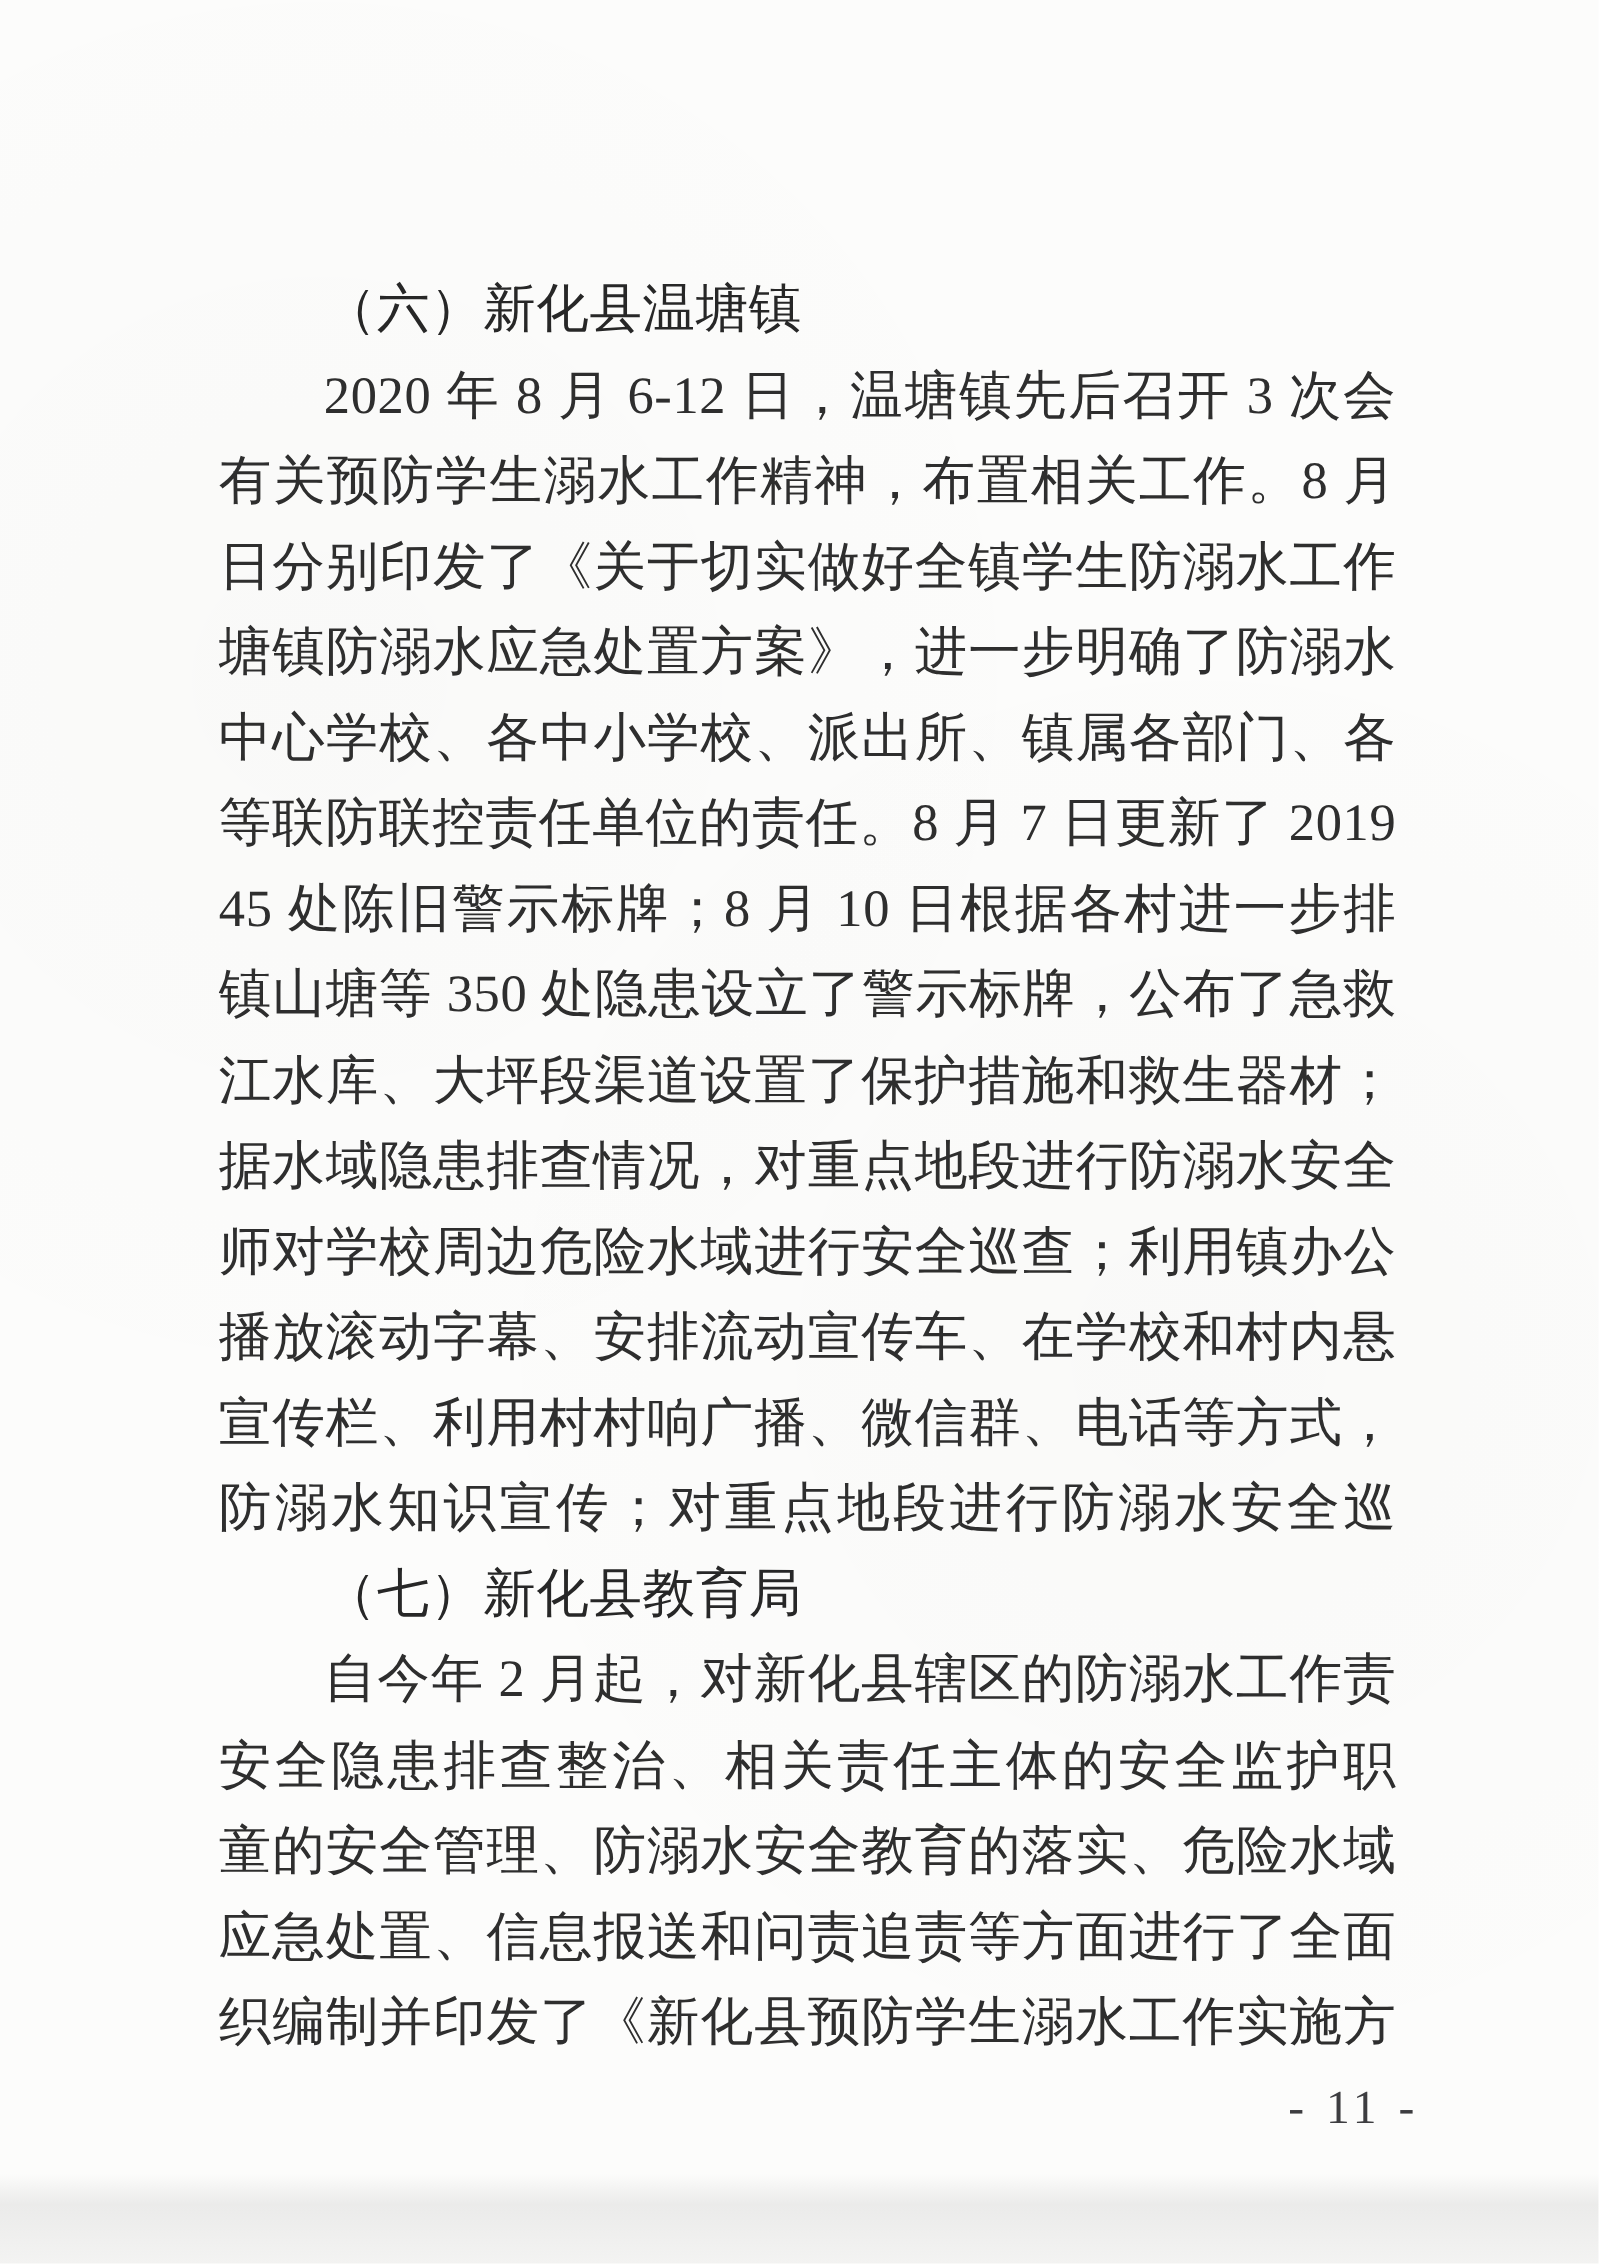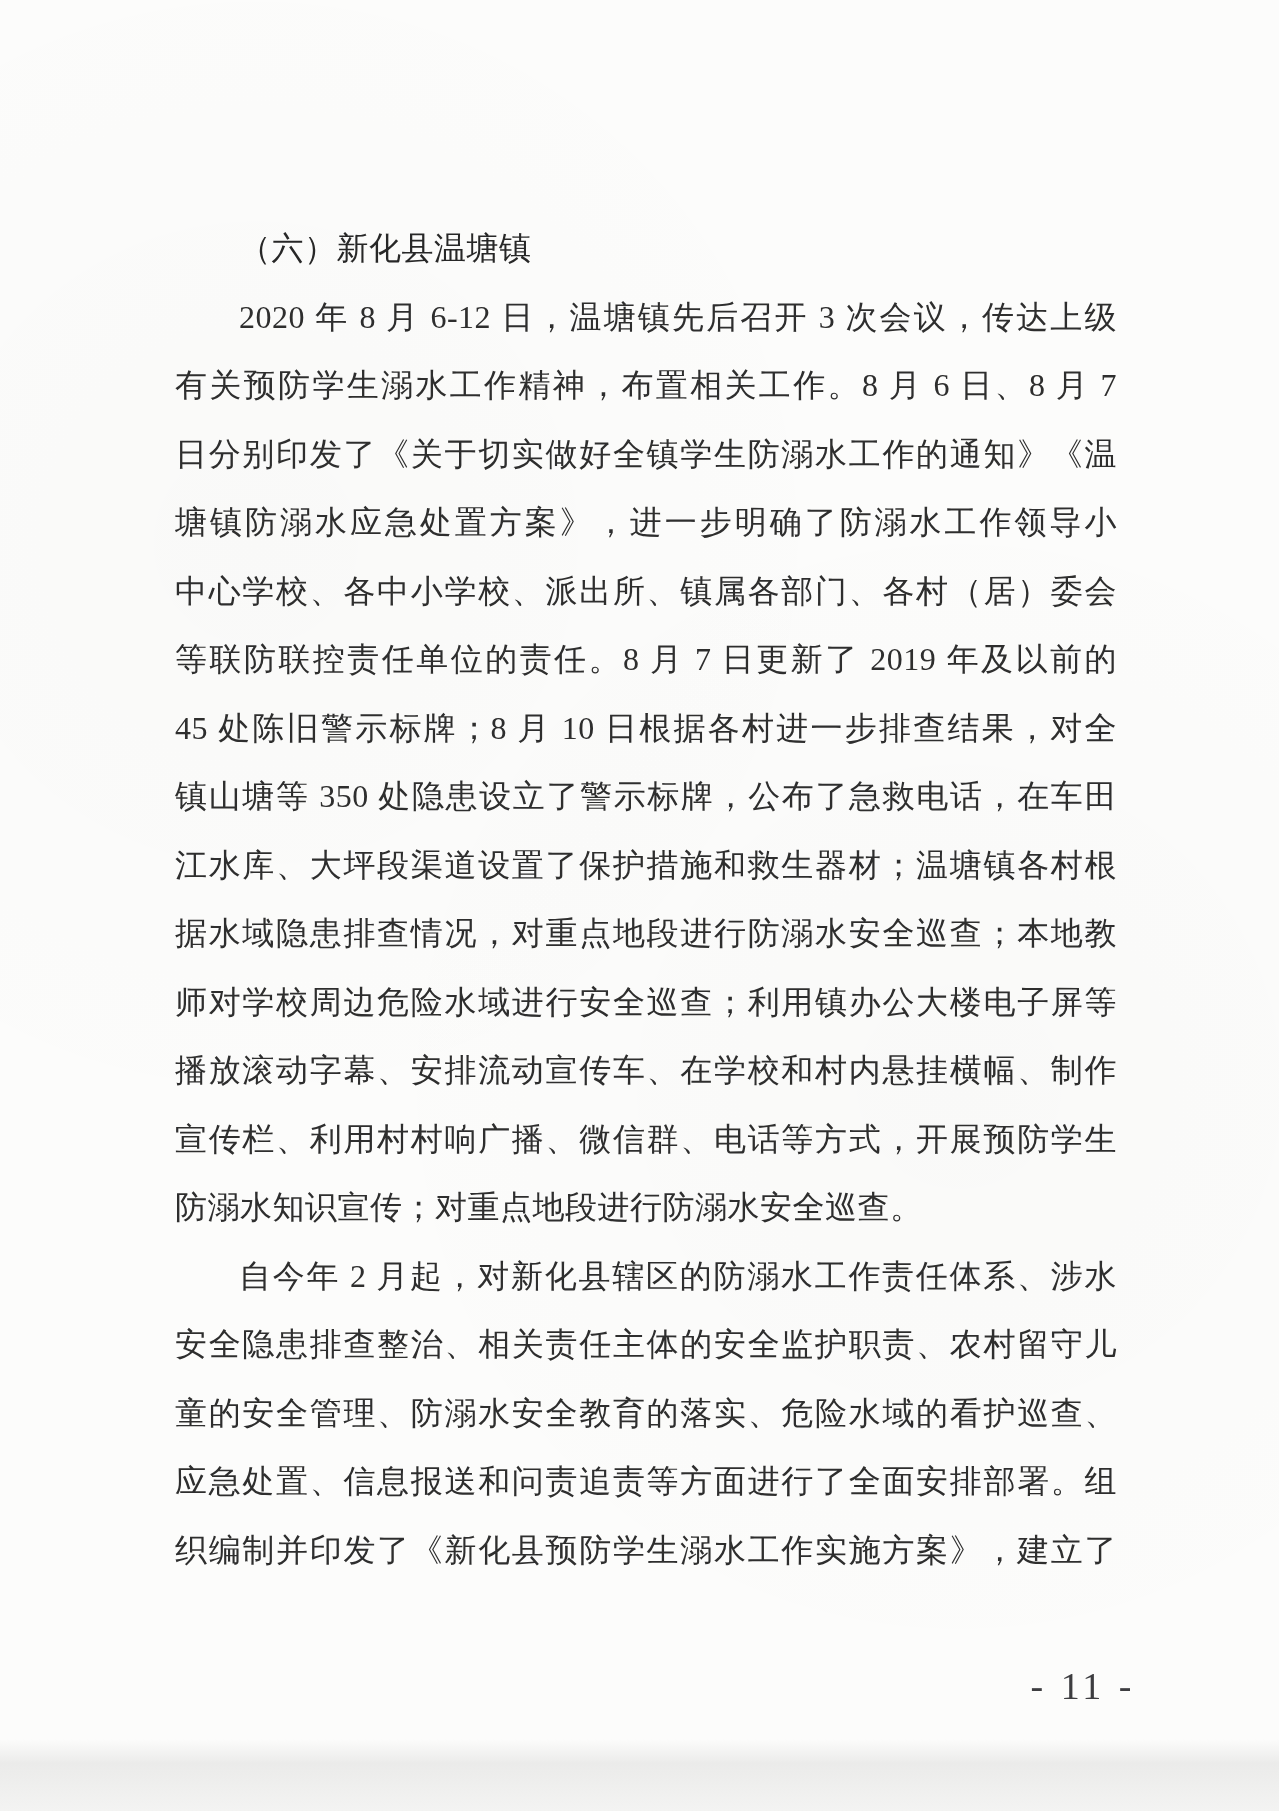--- a/index.html
+++ b/index.html
@@ -23,21 +23,21 @@
     background:
       radial-gradient(circle at 20% 30%, rgba(0,0,0,0.012), transparent 40%),
       radial-gradient(circle at 75% 60%, rgba(0,0,0,0.012), transparent 45%);
     pointer-events: none;
   }
   .text-block {
     position: absolute;
     left: 175px;
     top: 214px;
     width: 942px;
-    font-size: 32px;
+    font-size: 42px;
     line-height: 68.5px;
     color: #2e2e2e;
     letter-spacing: 0.5px;
   }
   .line {
     height: 68.5px;
     overflow: hidden;
     text-align: justify;
     text-align-last: justify;
     text-justify: inter-character;
@@ -88,20 +88,21 @@
       <div class="line body-line">中心学校、各中小学校、派出所、镇属各部门、各村（居）委会</div>
       <div class="line body-line">等联防联控责任单位的责任。8 月 7 日更新了 2019 年及以前的</div>
       <div class="line body-line">45 处陈旧警示标牌；8 月 10 日根据各村进一步排查结果，对全</div>
       <div class="line body-line">镇山塘等 350 处隐患设立了警示标牌，公布了急救电话，在车田</div>
       <div class="line body-line">江水库、大坪段渠道设置了保护措施和救生器材；温塘镇各村根</div>
       <div class="line body-line">据水域隐患排查情况，对重点地段进行防溺水安全巡查；本地教</div>
       <div class="line body-line">师对学校周边危险水域进行安全巡查；利用镇办公大楼电子屏等</div>
       <div class="line body-line">播放滚动字幕、安排流动宣传车、在学校和村内悬挂横幅、制作</div>
       <div class="line body-line">宣传栏、利用村村响广播、微信群、电话等方式，开展预防学生</div>
       <div class="line body-line no-justify">防溺水知识宣传；对重点地段进行防溺水安全巡查。</div>
+      <div class="line heading">（七）新化县教育局</div>
       <div class="line body-line first">自今年 2 月起，对新化县辖区的防溺水工作责任体系、涉水</div>
       <div class="line body-line">安全隐患排查整治、相关责任主体的安全监护职责、农村留守儿</div>
       <div class="line body-line">童的安全管理、防溺水安全教育的落实、危险水域的看护巡查、</div>
       <div class="line body-line">应急处置、信息报送和问责追责等方面进行了全面安排部署。组</div>
       <div class="line body-line">织编制并印发了《新化县预防学生溺水工作实施方案》，建立了</div>
     </div>
   <div class="page-number">- 11 -</div>
   <div class="scan-shadow"></div>
 </div>
 

